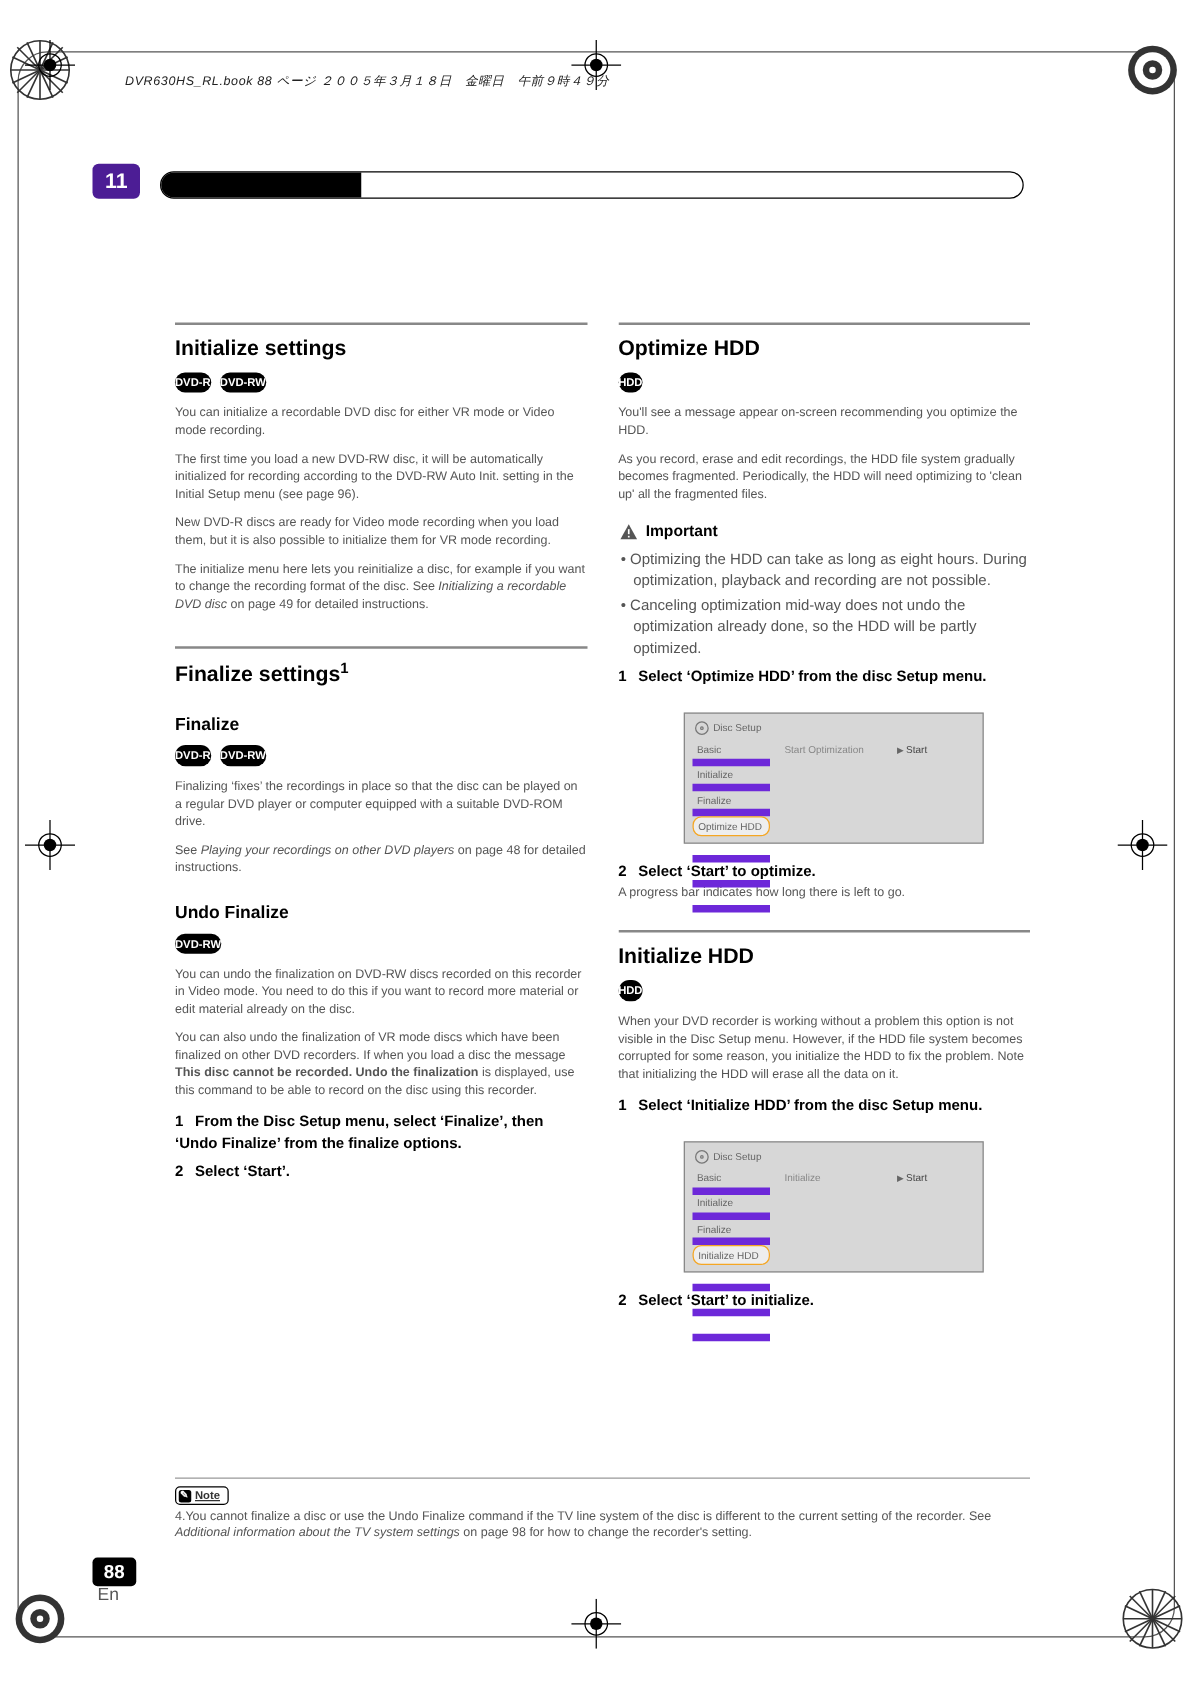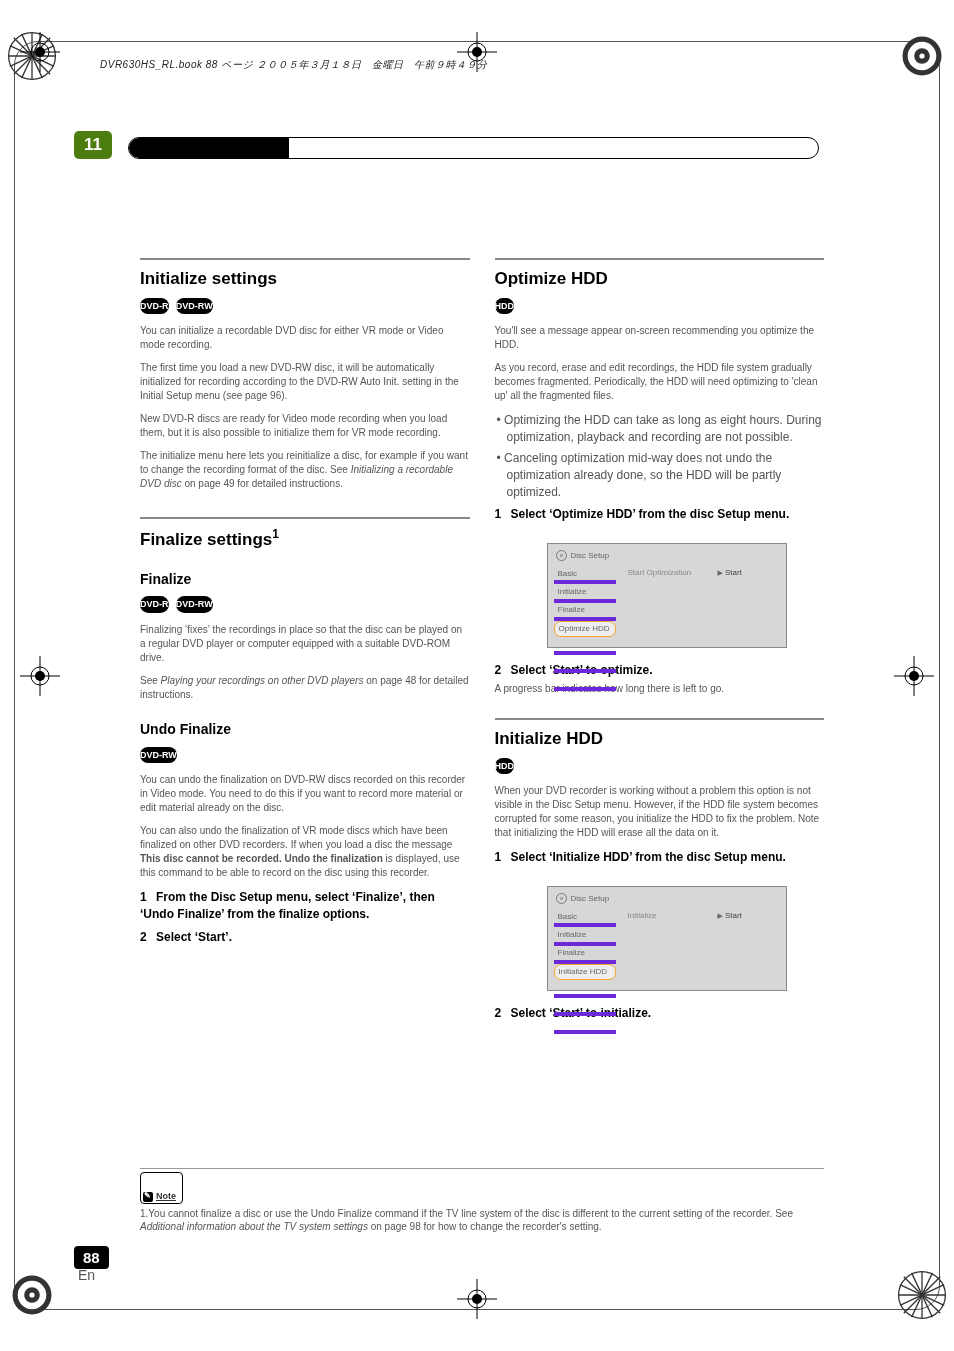--- a/index.html
+++ b/index.html
@@ -48,21 +48,21 @@
     position: absolute;
     top: 134px;
     left: 0;
     right: 135px;
     height: 26px;
   }
   .chapter-num {
     position:absolute;
     left: 74px;
     top: -3px;
-    background:#4d7c0f;
+    background:#4c1d95;
     color:#fff;
     font-weight:bold;
     font-size:17px;
     border-radius: 5px;
     width: 38px;
     height: 28px;
     text-align:center;
     line-height: 28px;
   }
   .chapter-pill {
@@ -129,37 +129,37 @@
     margin: 20px 0 14px 52px;
     position:relative;
     background:#d7d7d7;
     font-size:8px;
     color:#666;
   }
   .osd .topbar { position:absolute; top:6px; left:8px; display:flex; align-items:center; gap:4px; }
   .osd .disc-ic { width:11px; height:11px; border:1px solid #777; border-radius:50%; position:relative;}
   .osd .disc-ic::after{content:"";position:absolute;inset:3px;border:1px solid #777;border-radius:50%;}
   .osd .sidebar { position:absolute; left:6px; top:22px; width:62px; }
-  .osd .sidebar div { padding:1.5px 4px; border-bottom:4px solid #6d28d9; }
+  .osd .sidebar div { padding:1.5px 4px; border-bottom:6px solid #6d28d9; }
   .osd .sidebar div.sel { border:1px solid #f5a623; border-radius:7px; background:#eee; }
   .osd .mid { position:absolute; left:80px; top:23px; color:#888; }
   .osd .right { position:absolute; left:170px; top:23px; color:#444; }
   .osd .right::before { content:"▶"; font-size:7px; margin-right:2px; color:#666;}
 
   
   .footnote-box {
     position:absolute;
     left: 140px; right: 130px;
     bottom: 118px;
   }
   .footnote-hr { border:none; border-top:1px solid #999; margin-bottom:3px; }
   .note-pill {
     display:inline-block; font-size:9px; font-weight:bold;
     border:1px solid #000; border-radius:4px;
-    padding:18px 6px 1px 2px;
+    padding:1px 6px 1px 2px;
     text-decoration:underline;
   }
   .note-pill .dot { display:inline-block; width:10px; height:10px; background:#000; border-radius:2px; margin-right:3px; vertical-align:middle; position:relative;}
   .note-pill .dot::after{content:"✎"; color:#fff; font-size:8px; position:absolute; left:1px; top:-1px;}
   .ft-text { font-size:10px; color:#555; margin-top:3px; line-height:1.3;}
 
   .pagenum {
     position:absolute; left:74px; bottom:82px;
     background:#000; color:#fff; font-weight:bold;
     font-size:15px; padding:3px 9px; border-radius:4px;
@@ -296,20 +296,28 @@
     </div>
   </div>
 
   <div class="col">
     <div class="thinrule-top">
       <h2 class="section">Optimize HDD</h2>
       <div class="badges"><span class="badge">HDD</span></div>
       <p class="body">You'll see a message appear on-screen recommending you optimize the HDD.</p>
       <p class="body">As you record, erase and edit recordings, the HDD file system gradually becomes fragmented. Periodically, the HDD will need optimizing to 'clean up' all the fragmented files.</p>
 
+      <div class="important">
+        <svg width="16" height="16" viewBox="0 0 24 24">
+            <path d="M12 2 L22 20 H2 Z" fill="#555"></path>
+            <rect x="11" y="8" width="2" height="6" fill="#fff"></rect>
+            <rect x="11" y="16" width="2" height="2" fill="#fff"></rect>
+          </svg>
+        <span>Important</span>
+      </div>
       <p class="bullet">Optimizing the HDD can take as long as eight hours. During optimization, playback and recording are not possible.</p>
       <p class="bullet">Canceling optimization mid-way does not undo the optimization already done, so the HDD will be partly optimized.</p>
 
       <p class="step"><span class="stepnum">1</span><span>Select ‘Optimize HDD’ from the disc Setup menu.</span></p>
 
       <div class="osd">
         <div class="topbar">
             <span class="disc-ic"></span>
             <span>Disc Setup</span>
           </div>
@@ -356,18 +364,18 @@
 
       <p class="step"><span class="stepnum">2</span><span>Select ‘Start’ to initialize.</span></p>
     </div>
   </div>
 </div>
 
 <div class="footnote-box">
   <hr class="footnote-hr">
   <span class="note-pill"><span class="dot"></span><span>Note</span></span>
   <div class="ft-text">
-    <span>1.You cannot finalize a disc or use the Undo Finalize command if the TV line system of the disc is different to the current setting of the recorder. See </span><span class="italic">Additional information about the TV system settings</span><span> on page 98 for how to change the recorder's setting.</span>
+    <span>4.You cannot finalize a disc or use the Undo Finalize command if the TV line system of the disc is different to the current setting of the recorder. See </span><span class="italic">Additional information about the TV system settings</span><span> on page 98 for how to change the recorder's setting.</span>
   </div>
 </div>
 
 <div class="pagenum">88</div>
 <div class="lang">En</div>
 
 </body></html>

